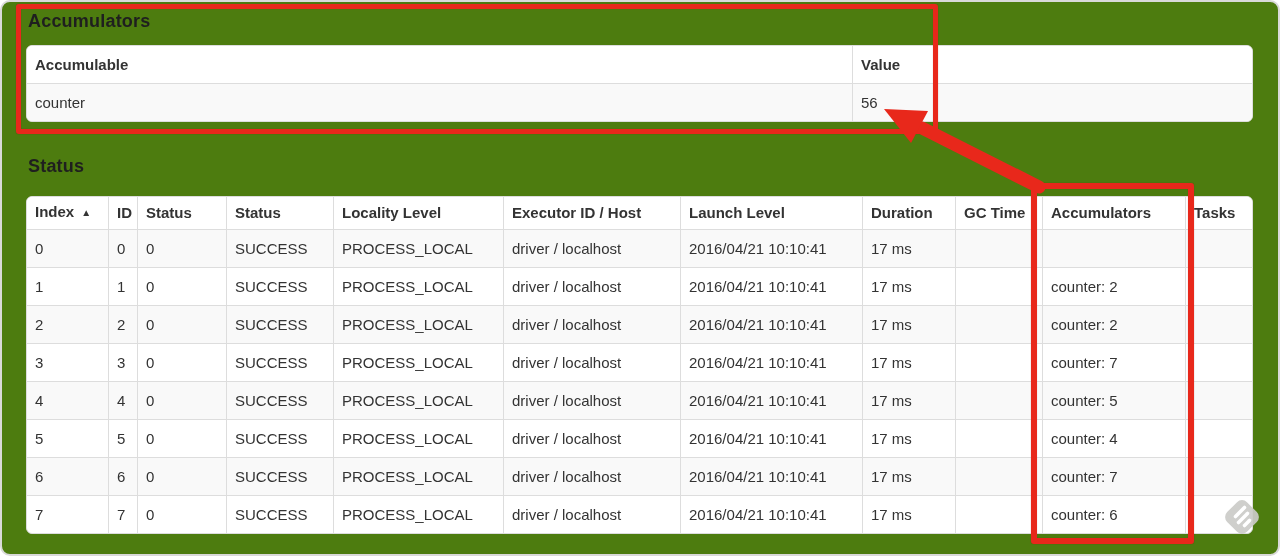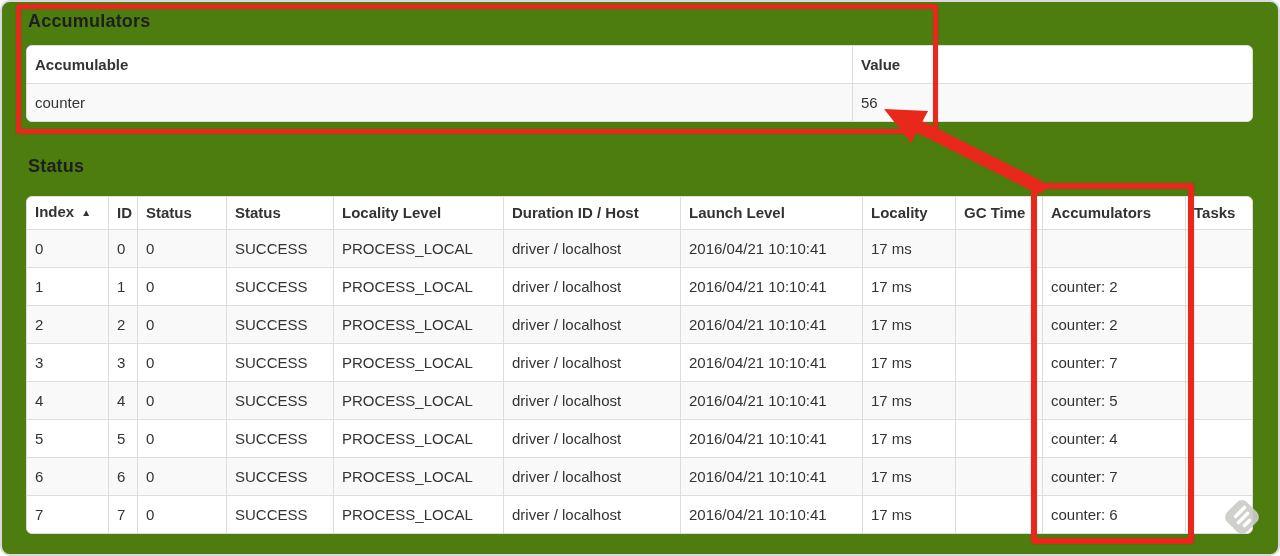--- a/index.html
+++ b/index.html
@@ -138,23 +138,23 @@
       </colgroup>
       <thead>
         <tr>
           <th>
             <span>Index</span><span class="sort-caret">▲</span>
           </th>
           <th>ID</th>
           <th>Status</th>
           <th>Status</th>
           <th>Locality Level</th>
-          <th>Duration ID / Host</th>
+          <th>Executor ID / Host</th>
           <th>Launch Level</th>
-          <th>Locality</th>
+          <th>Duration</th>
           <th>GC Time</th>
           <th>Accumulators</th>
           <th>Tasks</th>
         </tr>
       </thead>
       <tbody id="tasks-tbody">
           <tr>
       <td>0</td>
       <td>0</td>
       <td>0</td>

